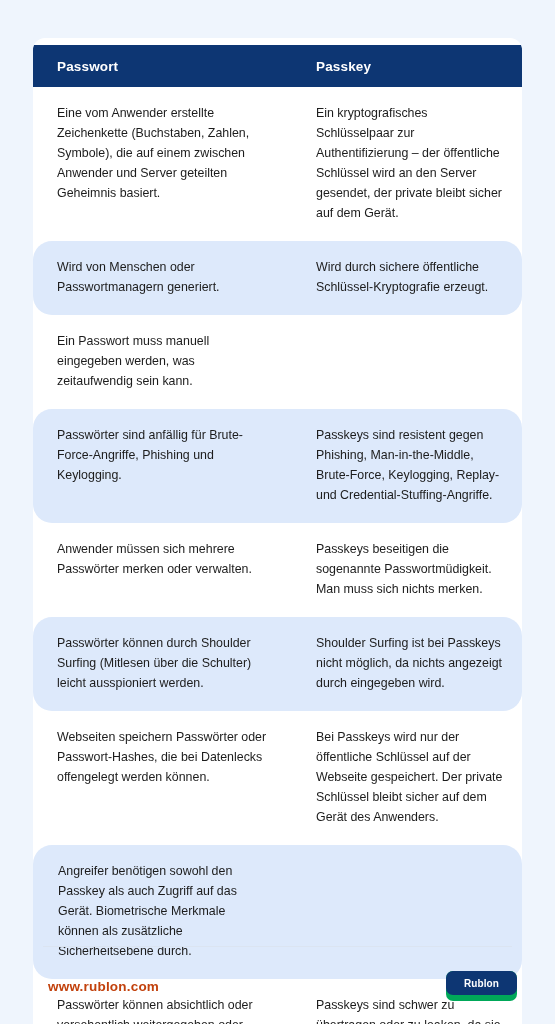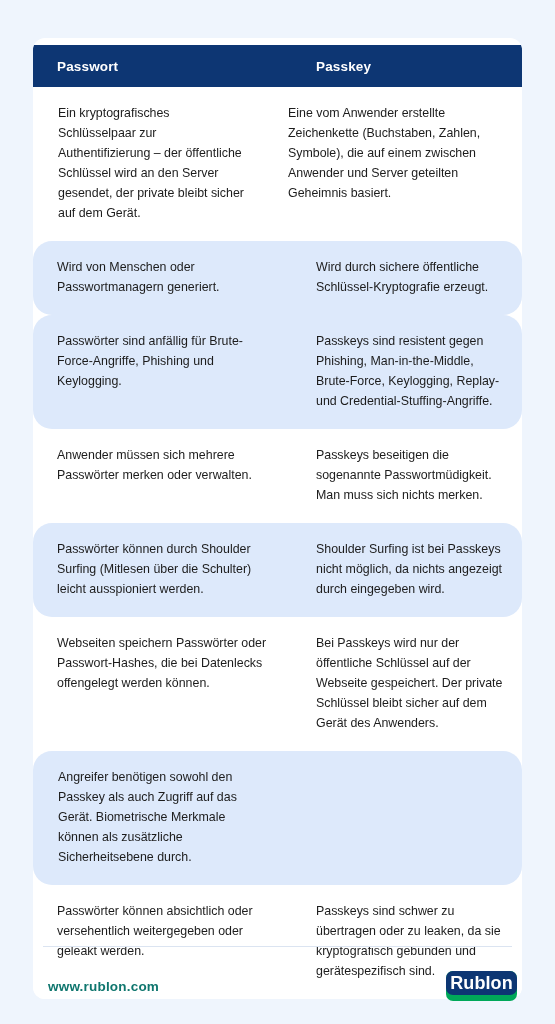--- a/index.html
+++ b/index.html
@@ -96,21 +96,21 @@
     top: 30px;
     left: 0;
     right: 0;
     height: 40px;
     display: flex;
     align-items: center;
     justify-content: space-between;
   }
   .footer-url {
     padding-left: 15px;
-    color: #0f766e;
+    color: #c2410c;
     font-size: 13.5px;
     font-weight: bold;
     letter-spacing: 0.2px;
     text-decoration: none;
   }
 
   .logo {
     position: relative;
     width: 71px;
     height: 30px;
@@ -128,48 +128,49 @@
     left: 0; top: 0;
     width: 71px; height: 24px;
     background: #0d3673;
     border-radius: 7px;
     display: flex;
     align-items: center;
     justify-content: center;
   }
   .logo-text {
     color: #ffffff;
-    font-size: 18px;
+    font-size: 10px;
     font-weight: bold;
     letter-spacing: 0.1px;
   }
 </style>
 </head>
 <body>
 
 <div class="page">
 
   <div class="table">
 
     <div class="table-header">
       <div class="th th-left">Passwort</div>
       <div class="th th-right">Passkey</div>
     </div>
 
     <div class="row">
+      <div class="cell cell-left">Eine vom Anwender erstellte Zeichenkette (Buchstaben, Zahlen, Symbole), die auf einem zwischen Anwender und Server geteilten Geheimnis basiert.</div>
       <div class="cell cell-right">Ein kryptografisches Schlüsselpaar zur Authentifizierung – der öffentliche Schlüssel wird an den Server gesendet, der private bleibt sicher auf dem Gerät.</div>
-      <div class="cell cell-left">Eine vom Anwender erstellte Zeichenkette (Buchstaben, Zahlen, Symbole), die auf einem zwischen Anwender und Server geteilten Geheimnis basiert.</div>
     </div>
 
     <div class="row alt">
       <div class="cell cell-left">Wird von Menschen oder Passwortmanagern generiert.</div>
       <div class="cell cell-right">Wird durch sichere öffentliche Schlüssel-Kryptografie erzeugt.</div>
     </div>
 
     <div class="row">
+      <div class="cell cell-left">Ein Passwort muss manuell eingegeben werden, was zeitaufwendig sein kann.</div>
     </div>
 
     <div class="row alt">
       <div class="cell cell-left">Passwörter sind anfällig für Brute-Force-Angriffe, Phishing und Keylogging.</div>
       <div class="cell cell-right">Passkeys sind resistent gegen Phishing, Man-in-the-Middle, Brute-Force, Keylogging, Replay- und Credential-Stuffing-Angriffe.</div>
     </div>
 
     <div class="row">
       <div class="cell cell-left">Anwender müssen sich mehrere Passwörter merken oder verwalten.</div>
       <div class="cell cell-right">Passkeys beseitigen die sogenannte Passwortmüdigkeit. Man muss sich nichts merken.</div>

